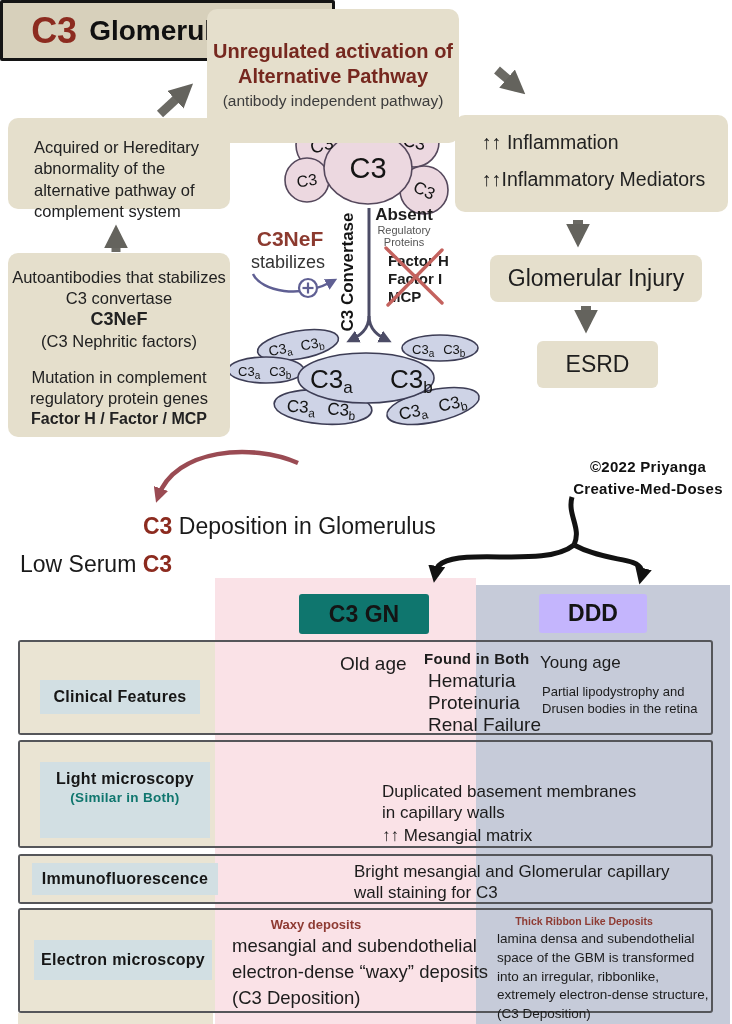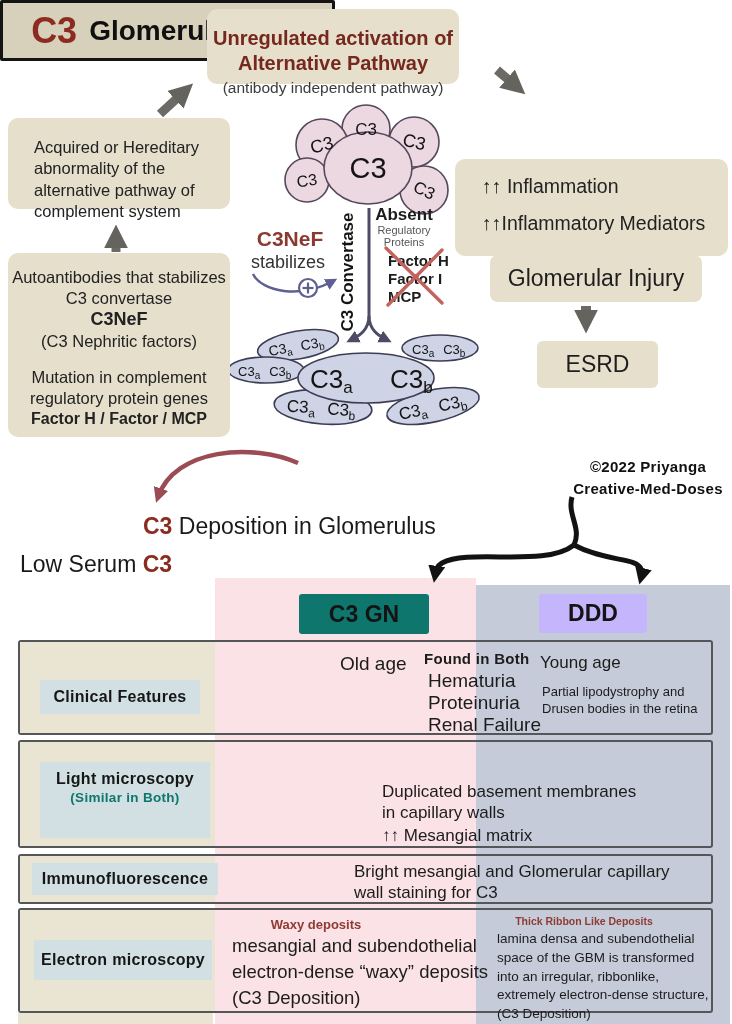--- a/index.html
+++ b/index.html
@@ -6,31 +6,31 @@
   .canvas{position:relative;width:732px;height:1024px;background:#ffffff;overflow:hidden;
           font-family:"Liberation Sans",sans-serif;color:#1e1e1e;}
   .abs{position:absolute;}
   .box{position:absolute;background:#e5dfcc;border-radius:10px;}
   .hand{font-weight:700;letter-spacing:.3px;}
   .pre{white-space:pre-line;}
   .darkred{color:#8c2b1f;font-weight:700;}
   svg{position:absolute;left:0;top:0;pointer-events:none;}
 
   
-  .top-box{left:207px;top:9px;width:252px;height:75px;text-align:center;padding-top:17px;box-sizing:border-box;}
+  .top-box{left:207px;top:9px;width:252px;height:134px;text-align:center;padding-top:30px;box-sizing:border-box;}
   .top-box .t{color:#76281f;font-weight:700;font-size:20px;line-height:1.25;}
   .top-box .s{color:#3c3c3c;font-size:15.5px;margin-top:3px;}
   .acq-box{left:8px;top:118px;width:222px;height:91px;font-size:16.5px;line-height:1.3;
            padding:19px 10px 0 26px;box-sizing:border-box;text-align:left;color:#222;}
   .auto-box{left:8px;top:253px;width:222px;height:184px;text-align:center;padding-top:14px;box-sizing:border-box;
             font-size:16.5px;line-height:1.25;color:#222;}
   .auto-box .b1{font-weight:700;font-size:18px;}
   .auto-box .gap{height:16px;}
   .infl-box{left:455px;top:115px;width:273px;height:97px;box-sizing:border-box;padding:16px 0 0 27px;
-            font-size:19.5px;color:#222;margin-top:44px;}
+            font-size:19.5px;color:#222;}
   .infl-box .l2{margin-top:14px;}
   .gi-box{left:490px;top:255px;width:212px;height:47px;text-align:center;line-height:47px;font-size:23px;border-radius:8px;}
   .esrd-box{left:537px;top:341px;width:121px;height:47px;text-align:center;line-height:47px;font-size:23px;border-radius:6px;}
 
   
   .title-box{left:230px;top:444px;width:335px;height:61px;background:#d7d0bb;border:3px solid #141414;
              display:flex;align-items:center;justify-content:center;gap:12px;box-sizing:border-box;border-radius:2px;}
   .title-box .c3{color:#8c2b1f;font-weight:700;font-size:36px;}
   .title-box .nm{color:#101010;font-weight:700;font-size:28px;}
   .credit{left:563px;top:456px;width:170px;text-align:center;color:#111;font-size:15px;line-height:1.45;}

